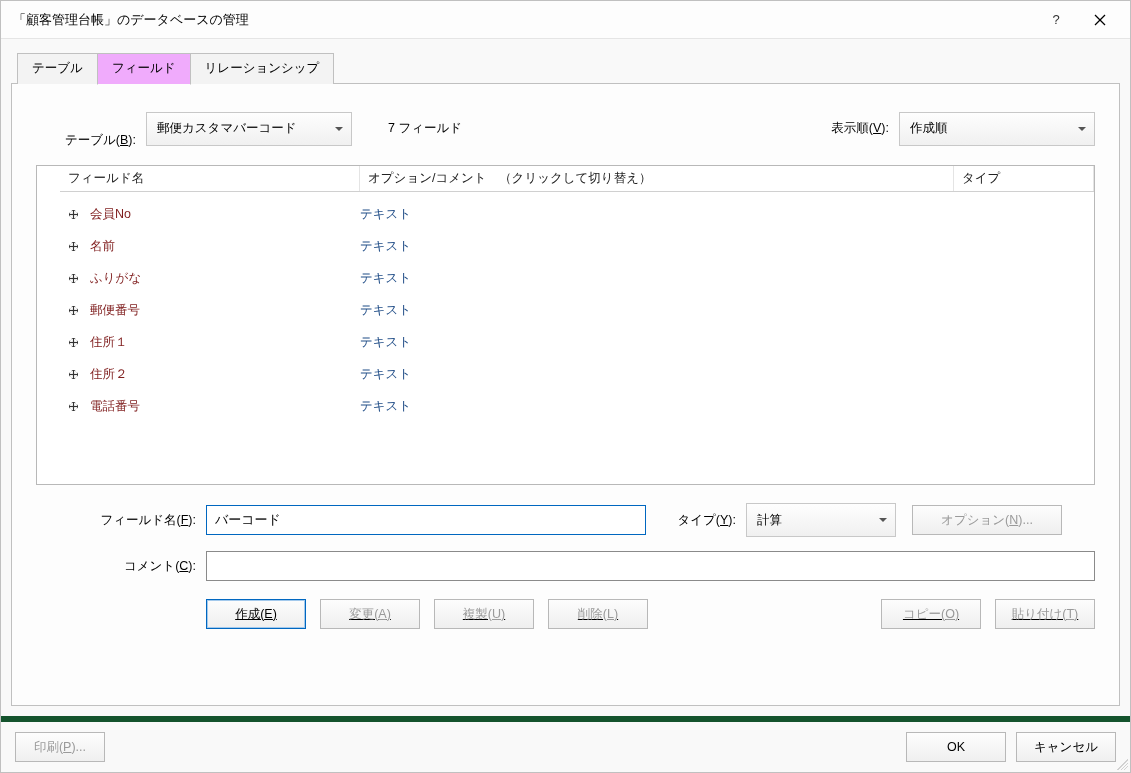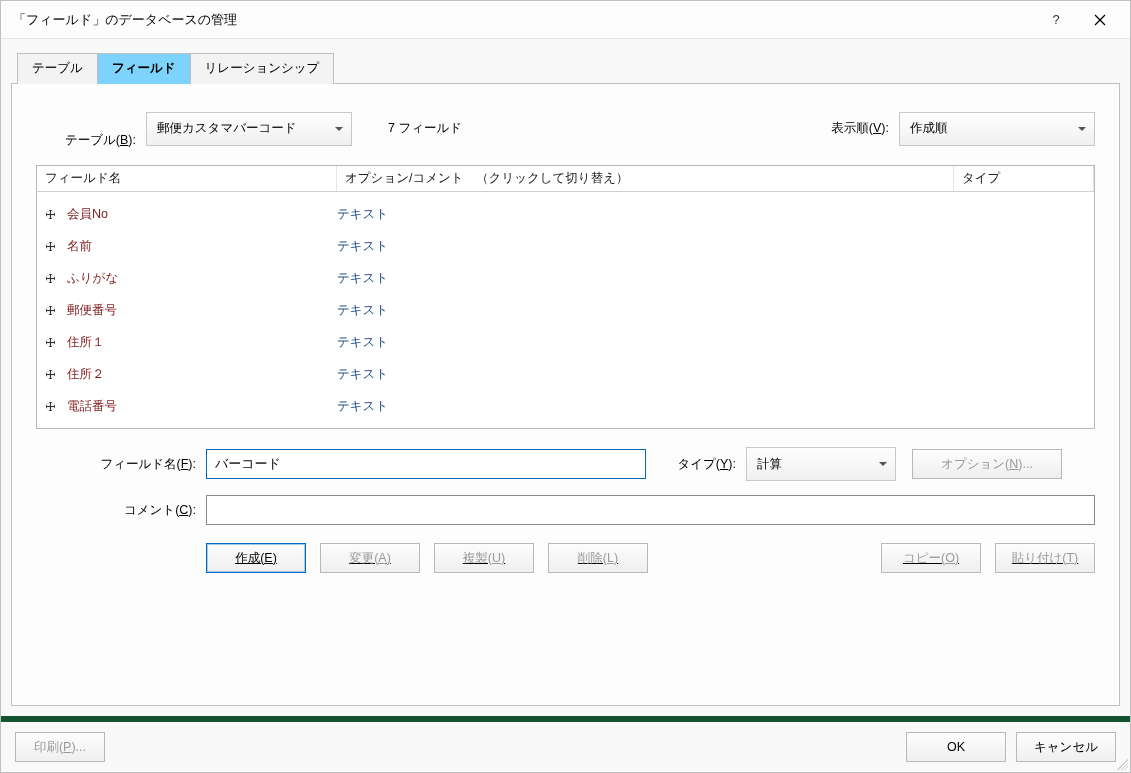--- a/index.html
+++ b/index.html
@@ -50,25 +50,24 @@
 .tab {
   padding: 6px 14px 7px 14px;
   border: 1px solid #c0c0c0;
   border-bottom: none;
   background: #f3f3f3;
   margin-right: -1px;
   font-size: 12.5px;
   position: relative;
 }
 .tab.active {
-  background: #7dd3fc;
+  background: #f0abfc;
   border-bottom: 1px solid #fdfdfd;
   margin-bottom: -1px;
   z-index: 3;
-  font-weight: bold;
 }
 
 .tabpane {
   border: 1px solid #c0c0c0;
   background: #fdfdfd;
   flex: 1;
   margin-top: -1px;
   padding: 24px 24px 20px 24px;
   display: flex;
   flex-direction: column;
@@ -203,21 +202,21 @@
                     transparent 72%, #888 72%, #888 77%, transparent 77%,
                     transparent 84%, #888 84%, #888 89%, transparent 89%);
 }
 </style>
 </head>
 <body>
 
 <div class="window">
 
   <div class="titlebar">
-    <div class="titlebar-title">「フィールド」のデータベースの管理</div>
+    <div class="titlebar-title">「顧客管理台帳」のデータベースの管理</div>
     <div class="titlebar-btn">?</div>
     <div class="titlebar-btn titlebar-close">
       <svg viewBox="0 0 12 12">
           <line x1="1" y1="1" x2="11" y2="11" stroke="#000" stroke-width="1.2"></line>
           <line x1="11" y1="1" x2="1" y2="11" stroke="#000" stroke-width="1.2"></line>
         </svg>
     </div>
   </div>
 
   <div class="content">
@@ -239,21 +238,21 @@
         <div style="margin-left:36px;">7 フィールド</div>
         <div style="flex:1"></div>
         <div style="padding-right:10px;">
           <span>表示順(</span><span class="mnemonic">V</span><span>):</span>
         </div>
         <div class="dropdown" style="width:196px;">
           <span>作成順</span>
         </div>
       </div>
 
-      <div class="listview" style="height:264px; flex:none;">
+      <div class="listview" style="height:320px; flex:none;padding-left:23px;">
         <div class="lv-header">
           <div class="col col-name">フィールド名</div>
           <div class="col col-opt">オプション/コメント　（クリックして切り替え）</div>
           <div class="col col-type">タイプ</div>
         </div>
         <div class="lv-body" id="lv-body">
             <div class="lv-row">
               <span class="handle">
                 <svg viewBox="0 0 10 10">
                   <line x1="0" y1="5" x2="10" y2="5" stroke="#333" stroke-width="1.3"></line>

